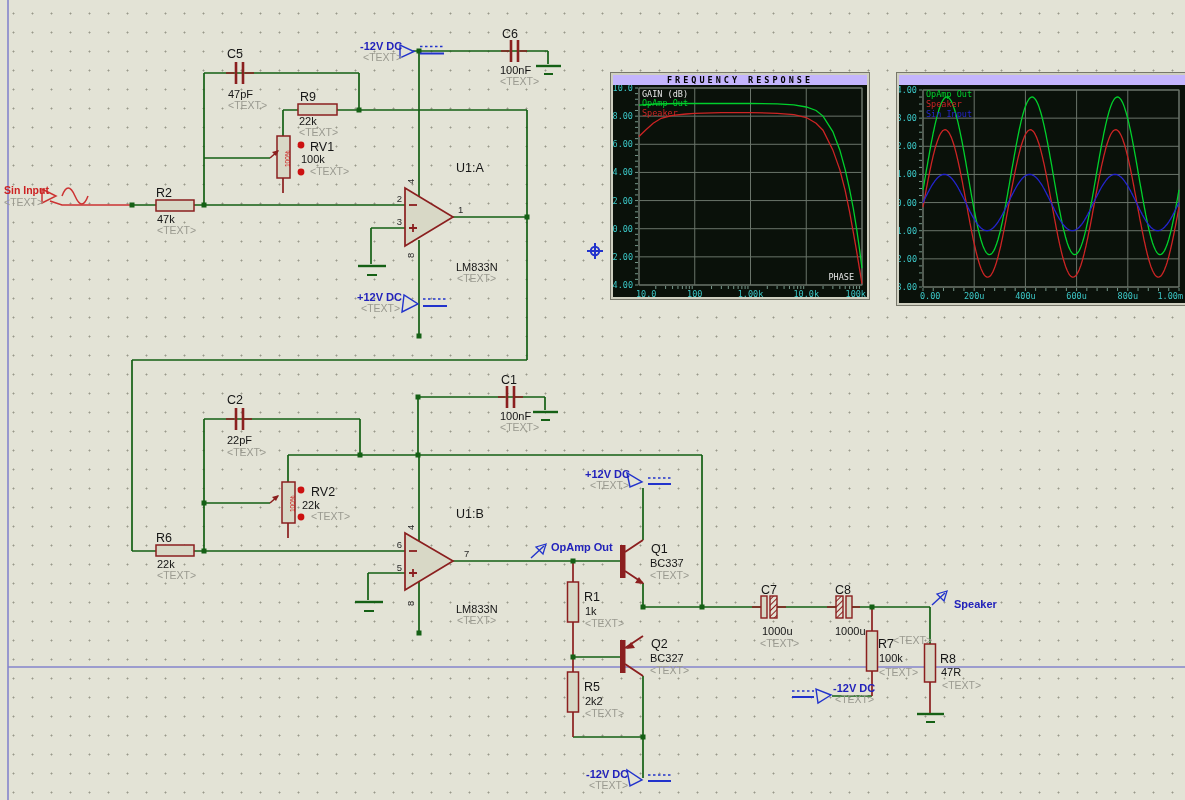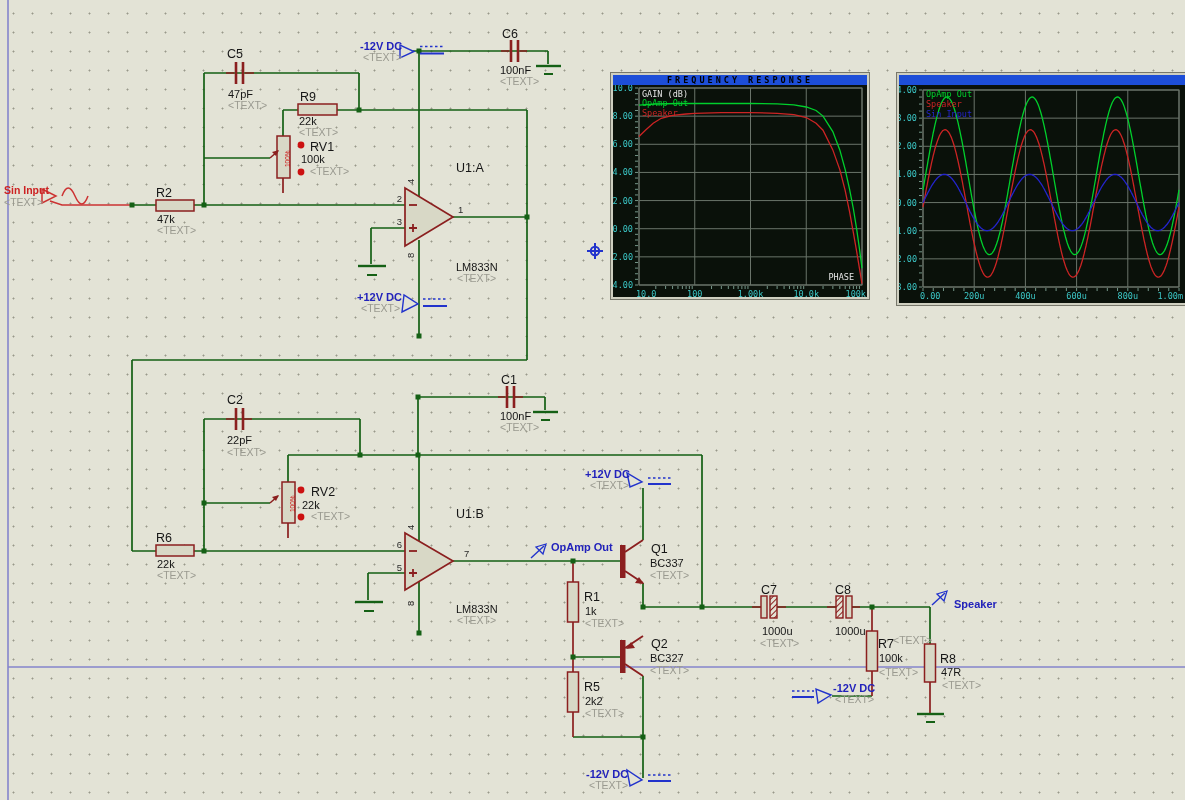--- a/index.html
+++ b/index.html
@@ -12,21 +12,21 @@
   #schem{position:absolute;left:0;top:0;}
   text{font-family:"Liberation Sans",sans-serif;}
   .ref{font-size:12.5px;fill:#161616;}
   .val{font-size:11px;fill:#161616;}
   .ph{font-size:10.5px;fill:#9a9a90;}
   .pin{font-size:9.5px;fill:#2a2a2a;}
   .blu{font-size:11px;font-weight:bold;fill:#2222bb;}
   .redlab{font-size:10.5px;font-weight:bold;fill:#cc2222;}
   .pct{font-size:6.5px;fill:#cc1111;}
   .graph-window{position:absolute;background:#0a110a;border:2px solid #cfcfc0;outline:1px solid #77776b;}
-  .graph-title{height:10px;background:#1d4ed8;color:#032003;font-family:"DejaVu Sans Mono",monospace;
+  .graph-title{height:10px;background:#c4b5fd;color:#032003;font-family:"DejaVu Sans Mono",monospace;
     font-size:8.5px;font-weight:bold;line-height:10px;text-align:center;letter-spacing:3px;color:#000;}
   .graph-svg{position:absolute;left:0;top:10px;}
   .gtext{font-family:"DejaVu Sans Mono",monospace;font-size:8.5px;}
 </style>
 </head>
 <body>
 
 <div id="stage">
 
 <svg id="schem" width="1185" height="800" viewBox="0 0 1185 800">

